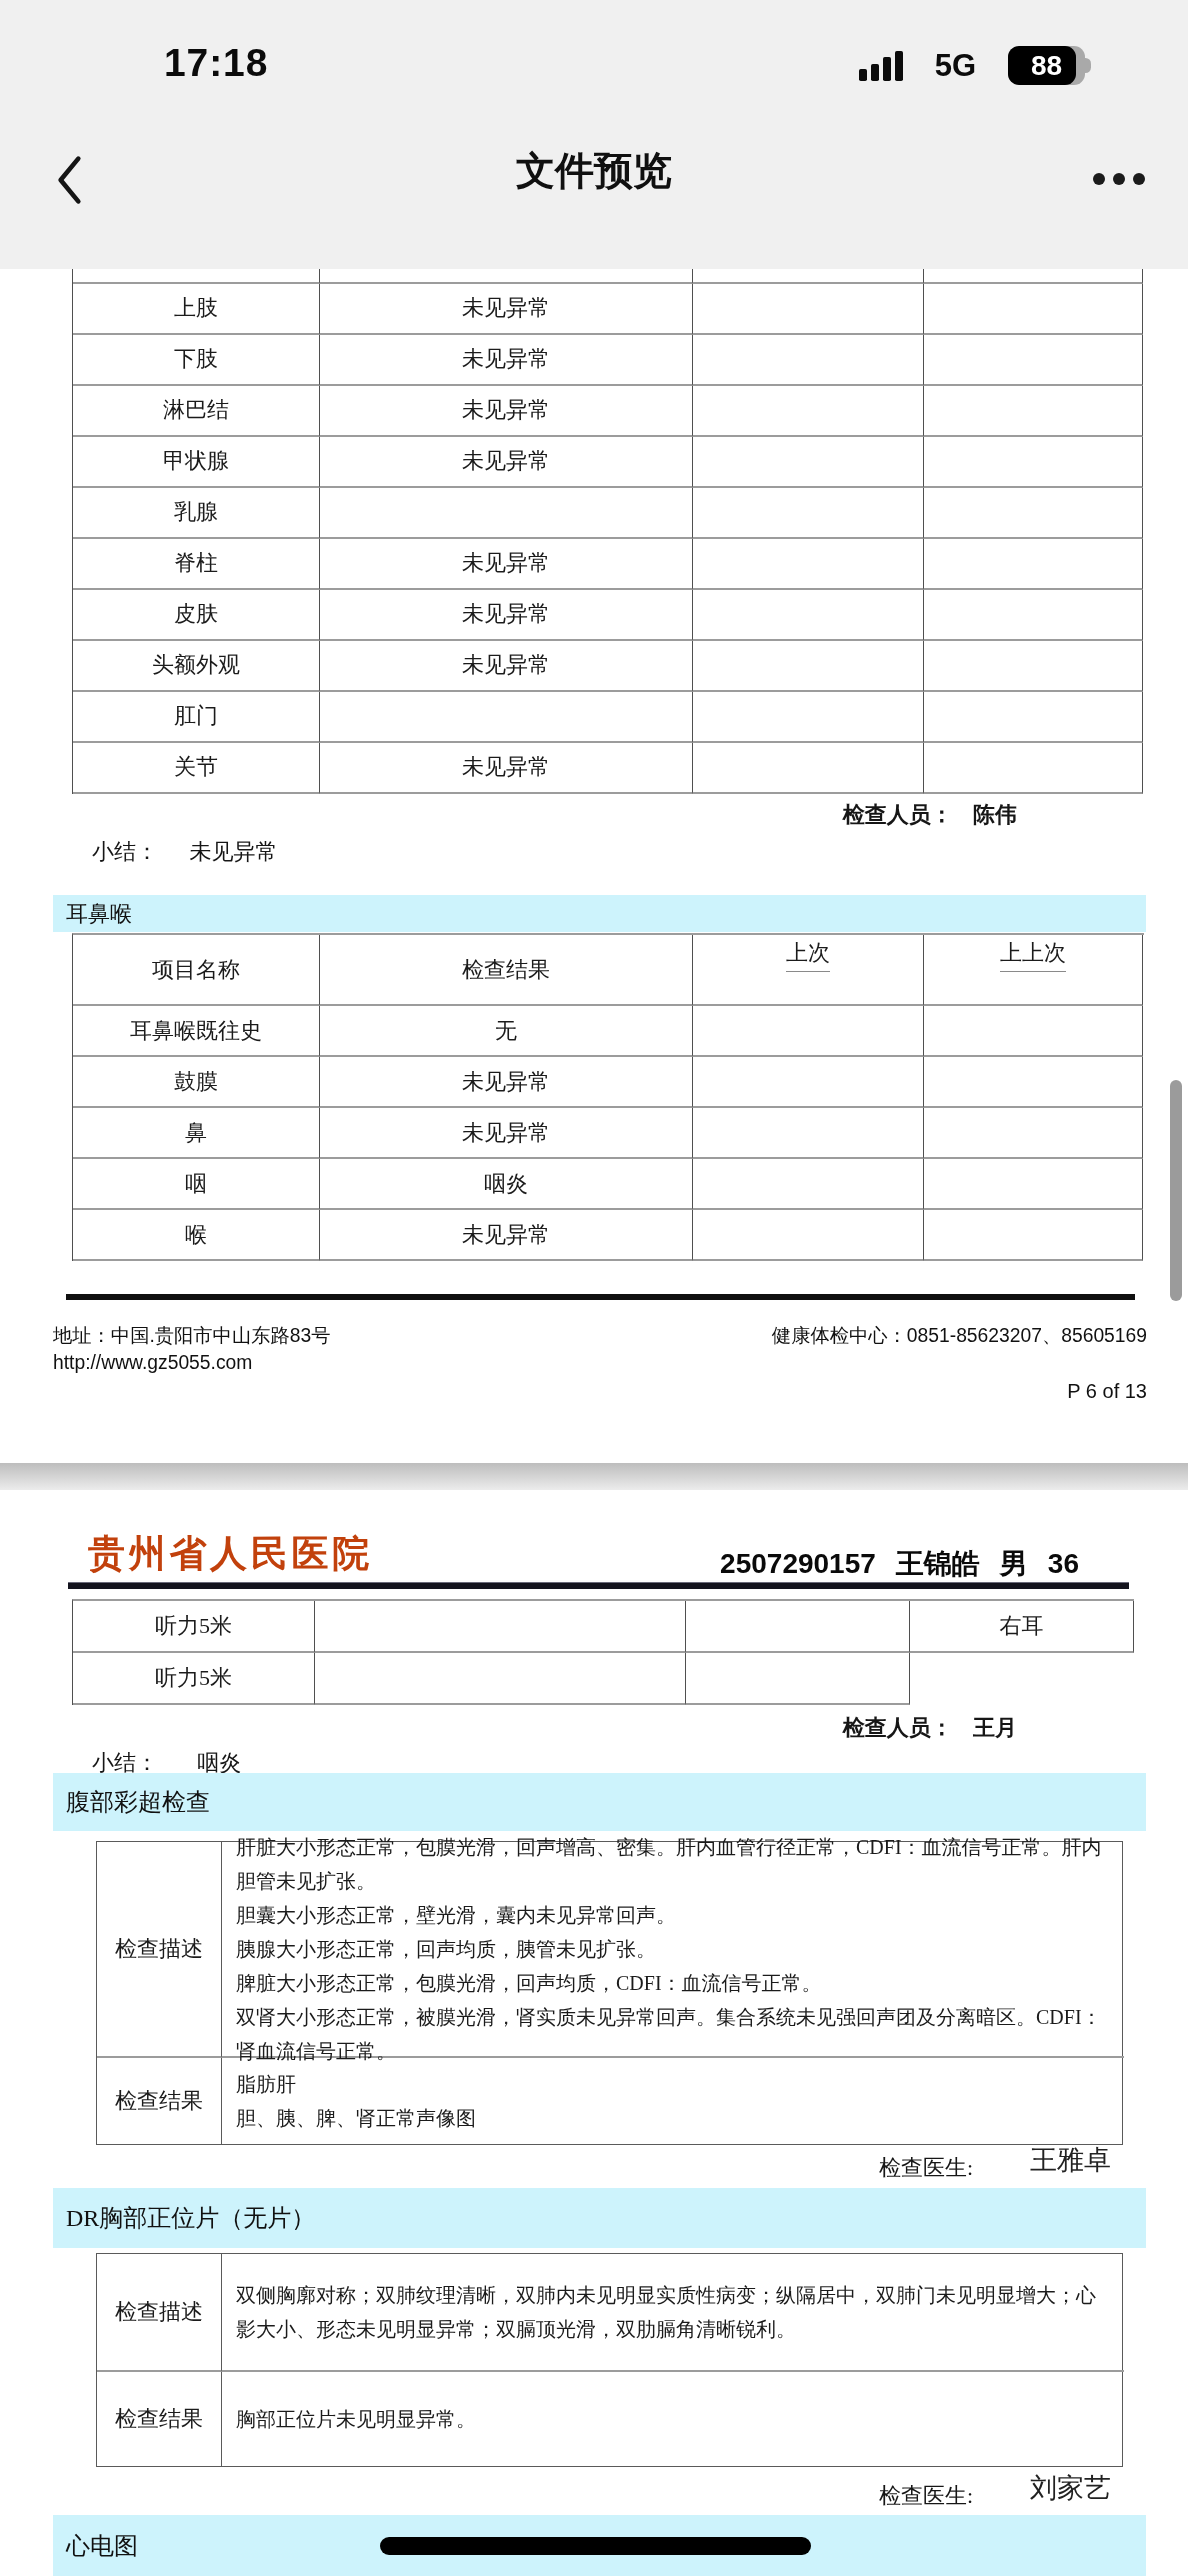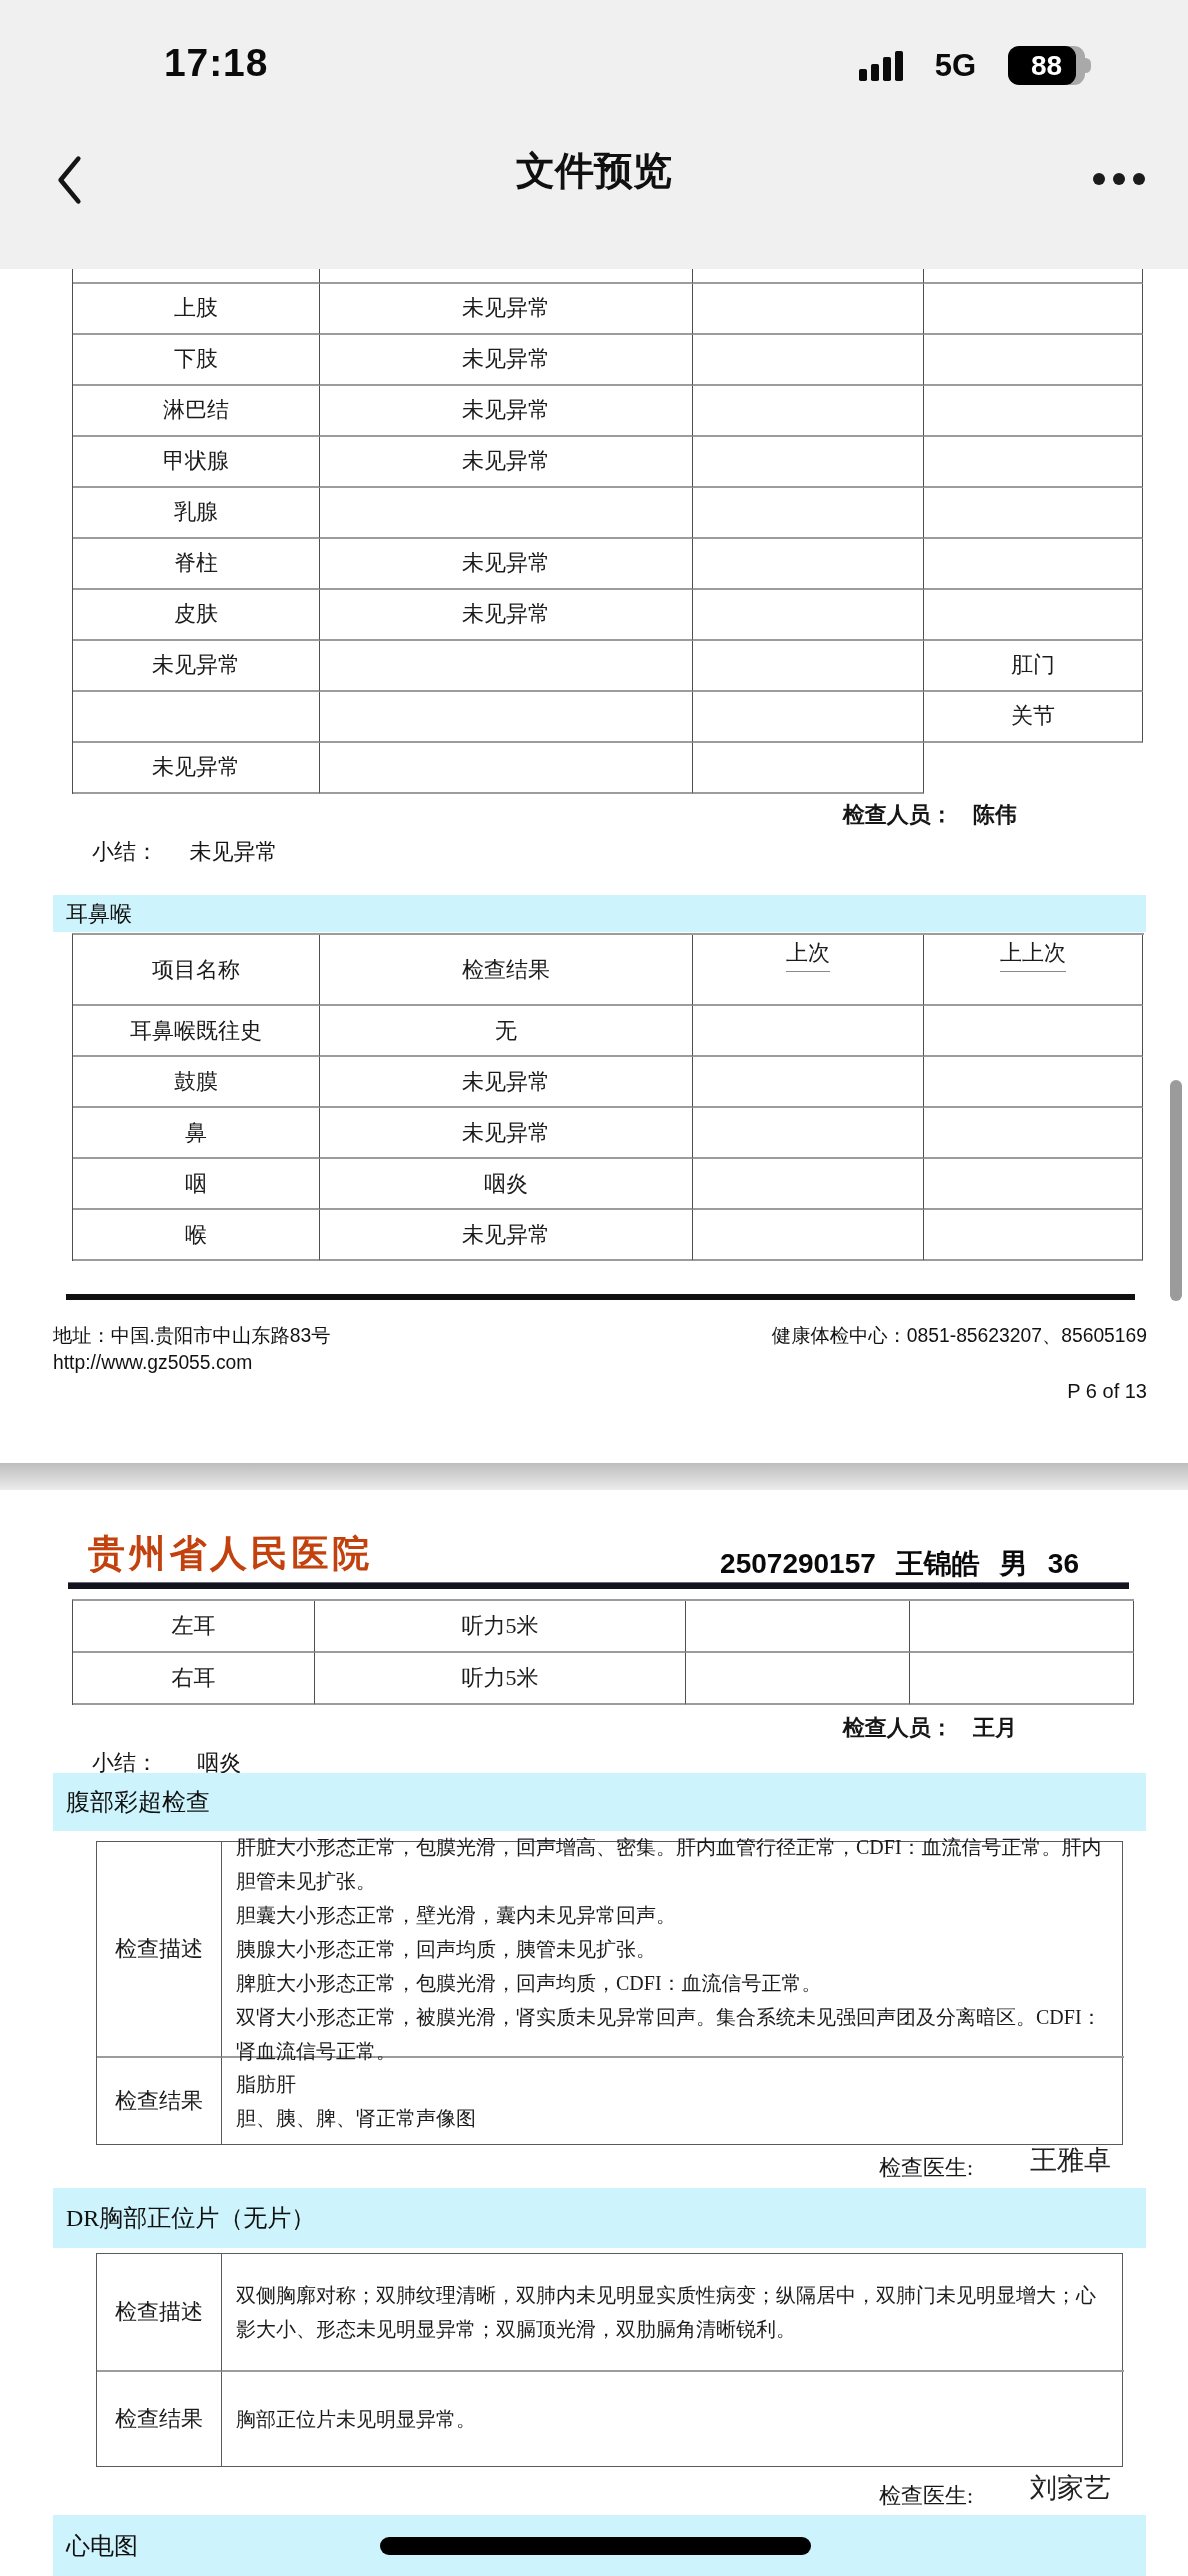--- a/index.html
+++ b/index.html
@@ -191,20 +191,21 @@
       <div class="c">脊柱</div>
       <div class="c">未见异常</div>
       <div class="c"></div>
         <div class="c"></div>
 
       <div class="c">皮肤</div>
       <div class="c">未见异常</div>
       <div class="c"></div>
         <div class="c"></div>
 
+      <div class="c">头额外观</div>
       <div class="c">未见异常</div>
       <div class="c"></div>
         <div class="c"></div>
 
       <div class="c">肛门</div>
       <div class="c"></div>
       <div class="c"></div>
         <div class="c"></div>
 
       <div class="c">关节</div>
@@ -282,21 +283,20 @@
     <div class="hospital">贵州省人民医院</div>
     <div class="patient-info">
       <span>2507290157</span>
       <span>王锦皓</span>
       <span>男</span>
       <span>36</span>
     </div>
     <div class="dark-rule"></div>
 
     <div class="tbl tbl-hearing tbl-top">
-      <div class="c">左耳</div>
       <div class="c">听力5米</div>
       <div class="c"></div>
         <div class="c"></div>
       <div class="c">右耳</div>
       <div class="c">听力5米</div>
       <div class="c"></div>
         <div class="c"></div>
     </div>
 
     <div class="examiner ex2">

